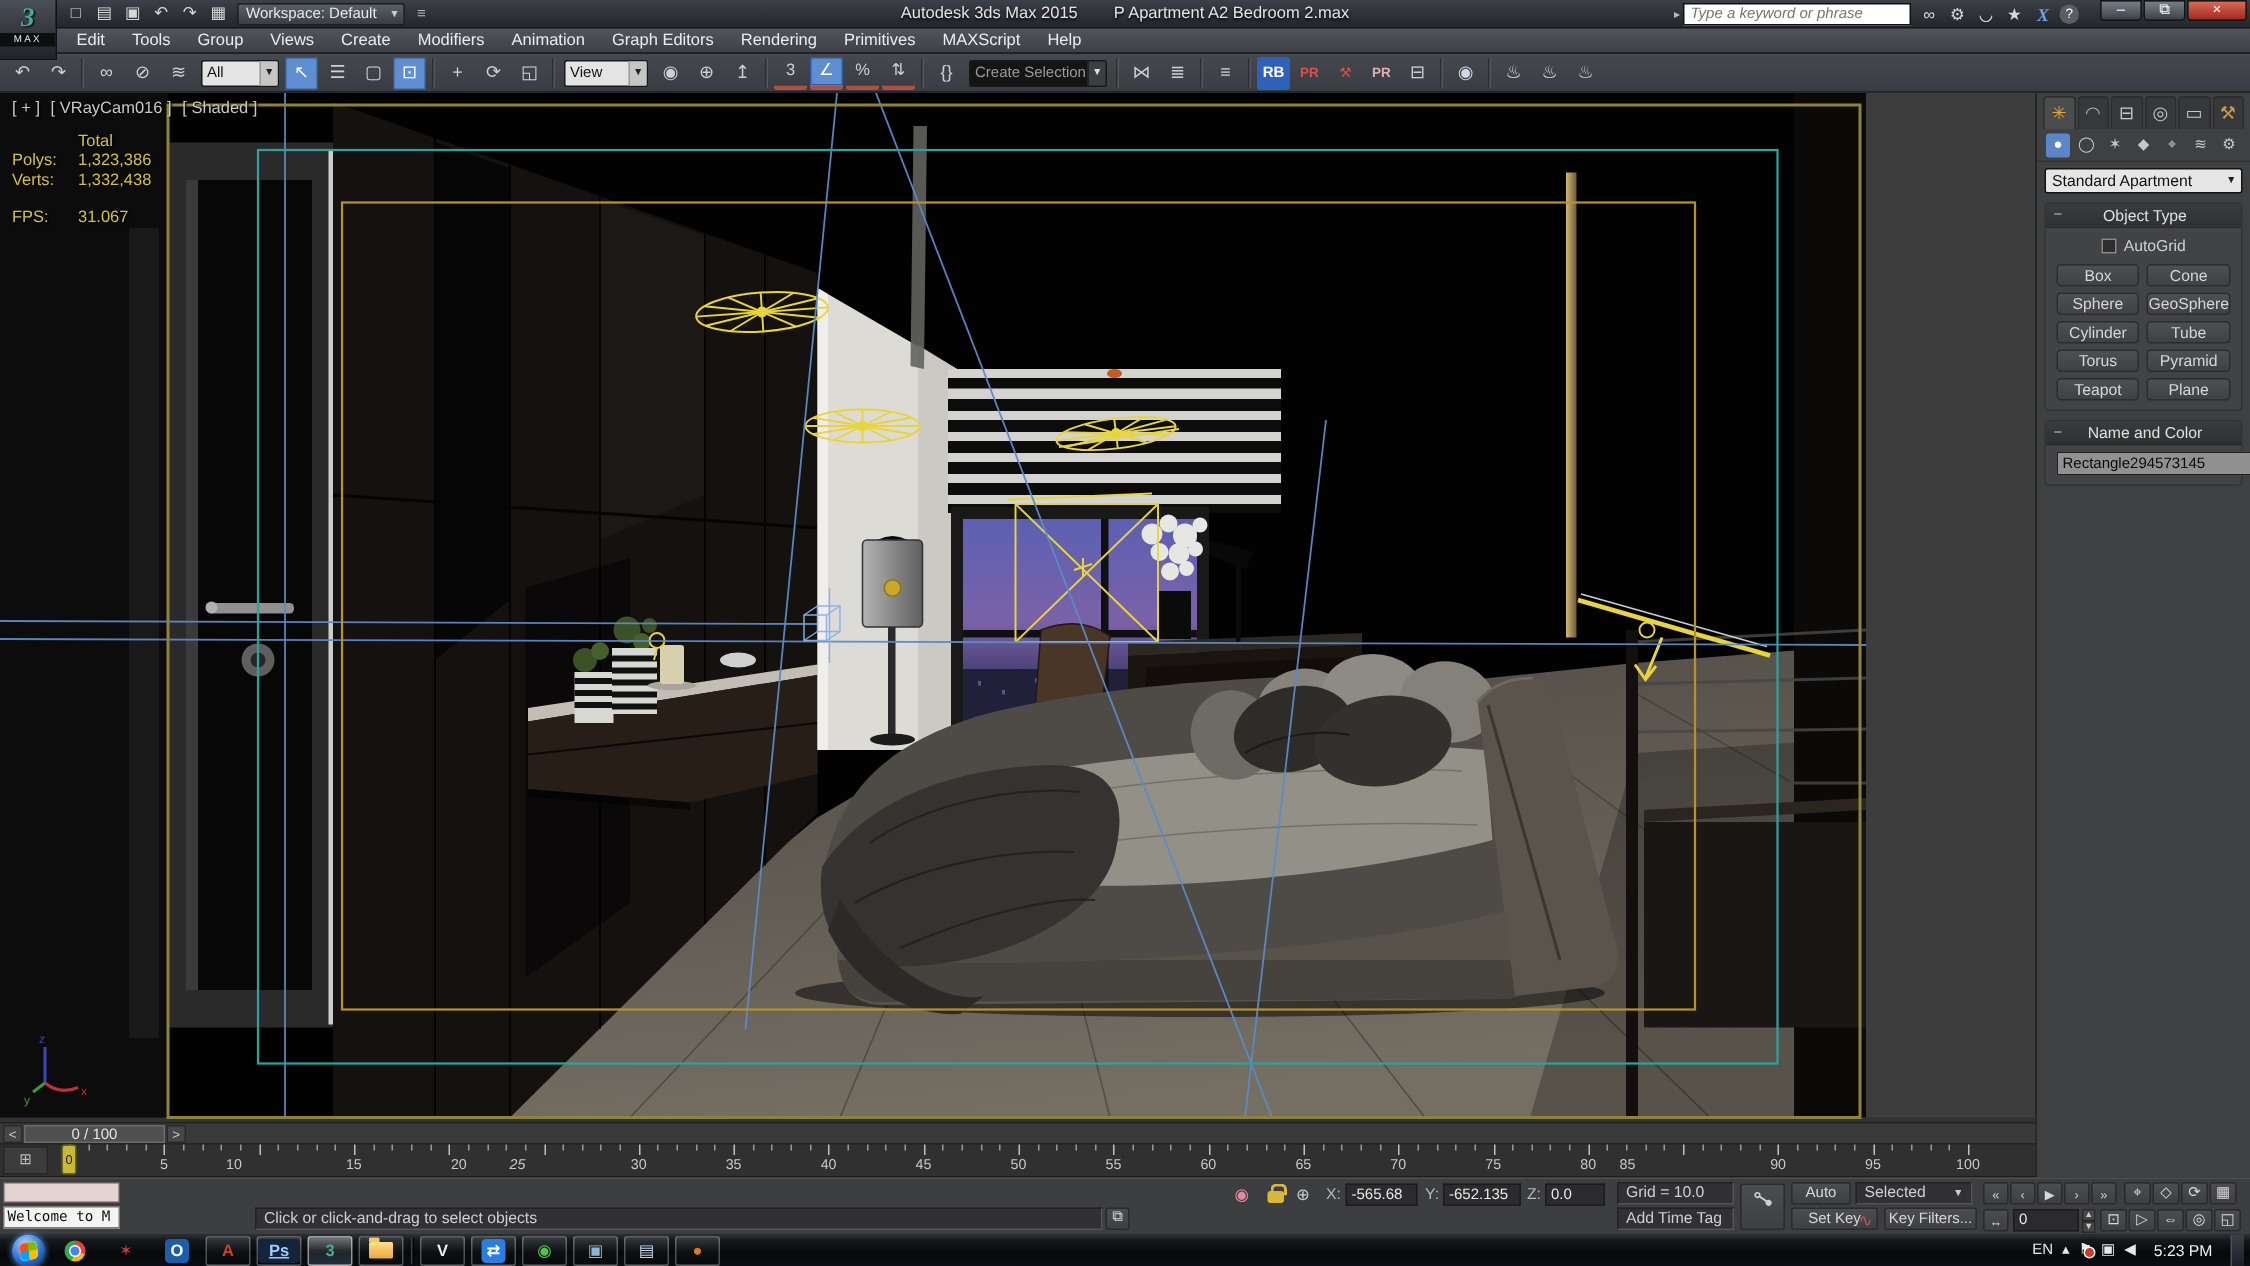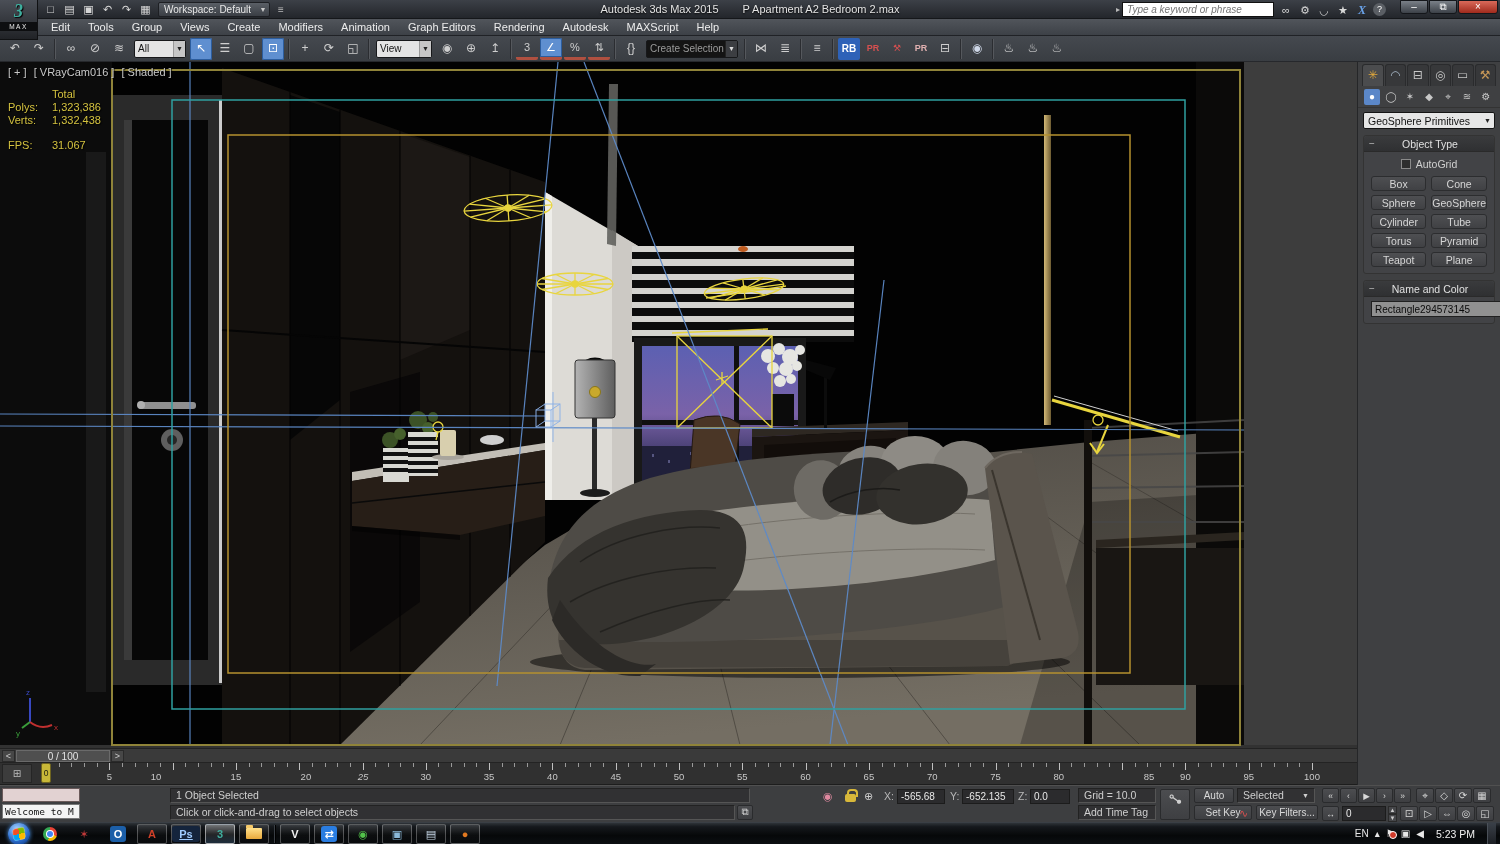--- a/index.html
+++ b/index.html
@@ -177,21 +177,21 @@
 <div class="abs" id="menubar">
     <div class="menu-item">Edit</div>
     <div class="menu-item">Tools</div>
     <div class="menu-item">Group</div>
     <div class="menu-item">Views</div>
     <div class="menu-item">Create</div>
     <div class="menu-item">Modifiers</div>
     <div class="menu-item">Animation</div>
     <div class="menu-item">Graph Editors</div>
     <div class="menu-item">Rendering</div>
-    <div class="menu-item">Autodesk</div>
+    <div class="menu-item">Primitives</div>
     <div class="menu-item">MAXScript</div>
     <div class="menu-item">Help</div>
   </div>
 
 <div class="abs" id="toolbar">
     <div class="tb-btn">↶</div>
     <div class="tb-btn">↷</div>
     <div class="tb-sep"></div>
     <div class="tb-btn">∞</div>
     <div class="tb-btn">⊘</div>
@@ -585,21 +585,21 @@
   <div id="cp-cats">
       <div class="cp-cat active">●</div>
       <div class="cp-cat">◯</div>
       <div class="cp-cat">✶</div>
       <div class="cp-cat">◆</div>
       <div class="cp-cat">⌖</div>
       <div class="cp-cat">≋</div>
       <div class="cp-cat">⚙</div>
     </div>
   <div id="cp-dd">
-    <span class="val">GeoSphere Primitives</span>
+    <span class="val">Standard Apartment</span>
     <span class="arr">▼</span>
   </div>
   <div class="rollout">
     <div class="ro-head">
       <span class="ro-min">−</span>
       <span class="ro-title">Object Type</span>
     </div>
     <div class="ag-row">
       <span class="ag-box"></span>
       <span class="ag-lbl">AutoGrid</span>
@@ -660,21 +660,21 @@
       <div class="tick" style="left: 261.22px;"></div>
       <div class="tick" style="left: 273.88px;"></div>
       <div class="tick" style="left: 286.54px;"></div>
       <div class="tick major" style="left: 299.2px;"></div>
       <div class="tlabel" style="left: 299.2px; text-align: right;">20</div>
       <div class="tick" style="left: 311.86px;"></div>
       <div class="tick" style="left: 324.52px;"></div>
       <div class="tick" style="left: 337.18px;"></div>
       <div class="tick" style="left: 349.84px;"></div>
       <div class="tick major" style="left: 362.5px;"></div>
-      <div class="tlabel" style="left: 363px; font-style: italic;">25</div>
+      <div class="tlabel" style="left: 345px; font-style: italic;">25</div>
       <div class="tick" style="left: 375.16px;"></div>
       <div class="tick" style="left: 387.82px;"></div>
       <div class="tick" style="left: 400.48px;"></div>
       <div class="tick" style="left: 413.14px;"></div>
       <div class="tick major" style="left: 425.8px;"></div>
       <div class="tlabel" style="left: 425.8px;">30</div>
       <div class="tick" style="left: 438.46px;"></div>
       <div class="tick" style="left: 451.12px;"></div>
       <div class="tick" style="left: 463.78px;"></div>
       <div class="tick" style="left: 476.44px;"></div>
@@ -732,21 +732,21 @@
       <div class="tick" style="left: 1020.82px;"></div>
       <div class="tick" style="left: 1033.48px;"></div>
       <div class="tick" style="left: 1046.14px;"></div>
       <div class="tick major" style="left: 1058.8px;"></div>
       <div class="tlabel" style="left: 1058.8px;">80</div>
       <div class="tick" style="left: 1071.46px;"></div>
       <div class="tick" style="left: 1084.12px;"></div>
       <div class="tick" style="left: 1096.78px;"></div>
       <div class="tick" style="left: 1109.44px;"></div>
       <div class="tick major" style="left: 1122.1px;"></div>
-      <div class="tlabel" style="left: 1149px;">85</div>
+      <div class="tlabel" style="left: 1085px;">85</div>
       <div class="tick" style="left: 1134.76px;"></div>
       <div class="tick" style="left: 1147.42px;"></div>
       <div class="tick" style="left: 1160.08px;"></div>
       <div class="tick" style="left: 1172.74px;"></div>
       <div class="tick major" style="left: 1185.4px;"></div>
       <div class="tlabel" style="left: 1185.4px;">90</div>
       <div class="tick" style="left: 1198.06px;"></div>
       <div class="tick" style="left: 1210.72px;"></div>
       <div class="tick" style="left: 1223.38px;"></div>
       <div class="tick" style="left: 1236.04px;"></div>
@@ -758,21 +758,20 @@
       <div class="tick" style="left: 1299.34px;"></div>
       <div class="tick major" style="left: 1312px;"></div>
       <div class="tlabel" style="left: 1312px;">100</div>
     </div>
   <div id="tmarker">0</div>
 </div>
 
 <div class="abs" id="statusbar">
   <div class="abs" id="listener1"></div>
   <div class="abs" id="listener2">Welcome to M</div>
-  <div class="sunken" style="left:170px;top:2px;width:580px;height:15px">1 Object Selected</div>
   <div class="sunken" style="left:170px;top:19px;width:565px;height:15px">Click or click-and-drag to select objects</div>
   <div class="sbtn" style="left:737px;top:19px;width:16px;height:15px">⧉</div>
   <span class="slbl" style="left:823px;top:4px;color:#e089a0;font-size:11px">◉</span>
   <span class="mini-lock" style="left:845px;top:8px"></span>
   <span class="slbl" style="left:864px;top:4px;font-size:11px;color:#ccc">⊕</span>
   <span class="slbl" style="left:884px;top:4px">X:</span>
   <input class="sfield" style="left: 897px; top: 3px; width: 48px;" value="-565.68">
   <span class="slbl" style="left:950px;top:4px">Y:</span>
   <input class="sfield" style="left: 962px; top: 3px; width: 52px;" value="-652.135">
   <span class="slbl" style="left:1018px;top:4px">Z:</span>

